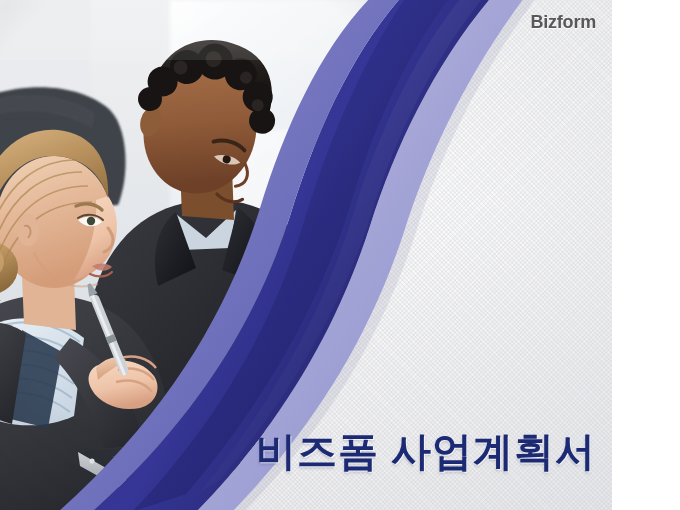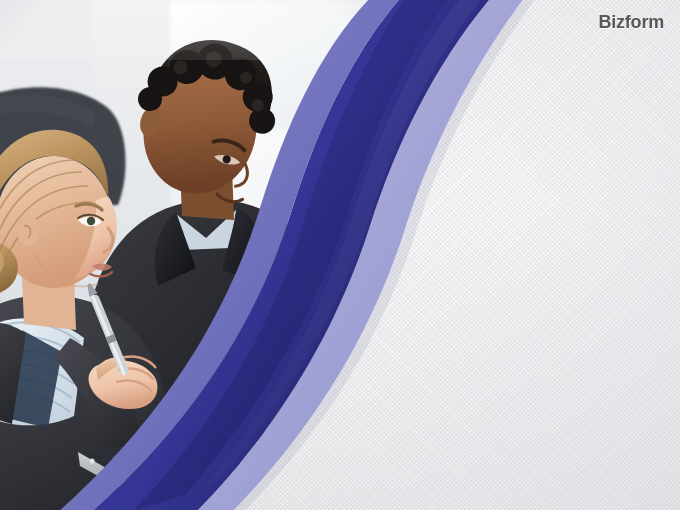--- a/index.html
+++ b/index.html
@@ -2,21 +2,21 @@
 <html><head>
 <meta charset="utf-8">
 <style>
   html, body {
     margin: 0;
     padding: 0;
     background: #ffffff;
   }
   #slide {
     position: relative;
-    width: 680px;
+    width: 612px;
     height: 510px;
     overflow: hidden;
     font-family: "Liberation Sans", "DejaVu Sans", sans-serif;
     background: #f2f2f2;
   }
 
   
   .bg-base {
     position: absolute;
     inset: 0;
@@ -518,15 +518,16 @@
                C166,416 228,312 260,208
                C286,124 322,46 374,-6 Z" fill="url(#periEdge)"></path>
 
       <path d="M527,-6 C470,70 430,150 404,232 C372,330 318,424 232,512
                L244,512 C330,424 384,330 416,232 C442,150 482,70 539,-6 Z" fill="#9a9cb4" opacity=".22"></path>
     </svg>
   </div>
 
   <div class="brand">Bizform</div>
 
+  <div class="slide-title">비즈폼 사업계획서</div>
 
 
 </div>
 
 </body></html>

